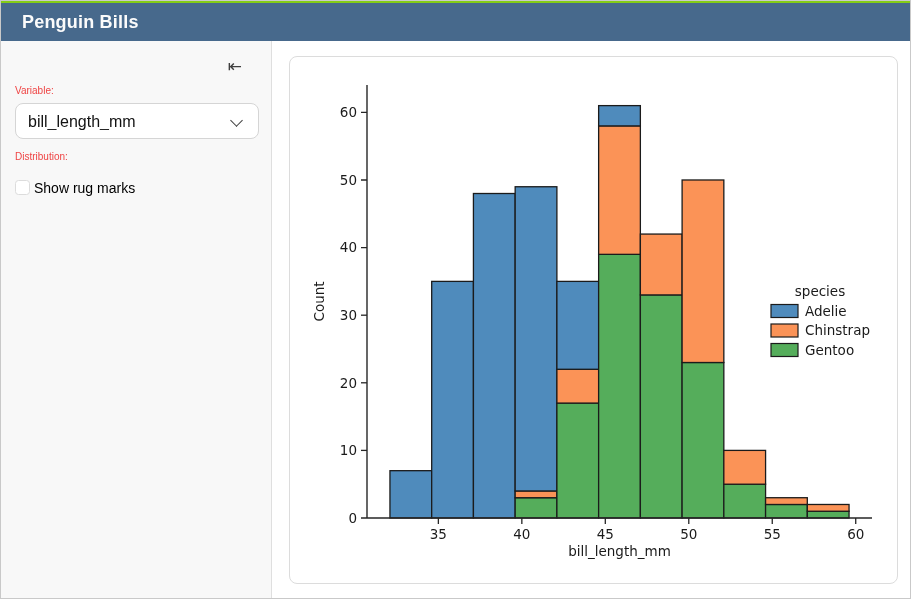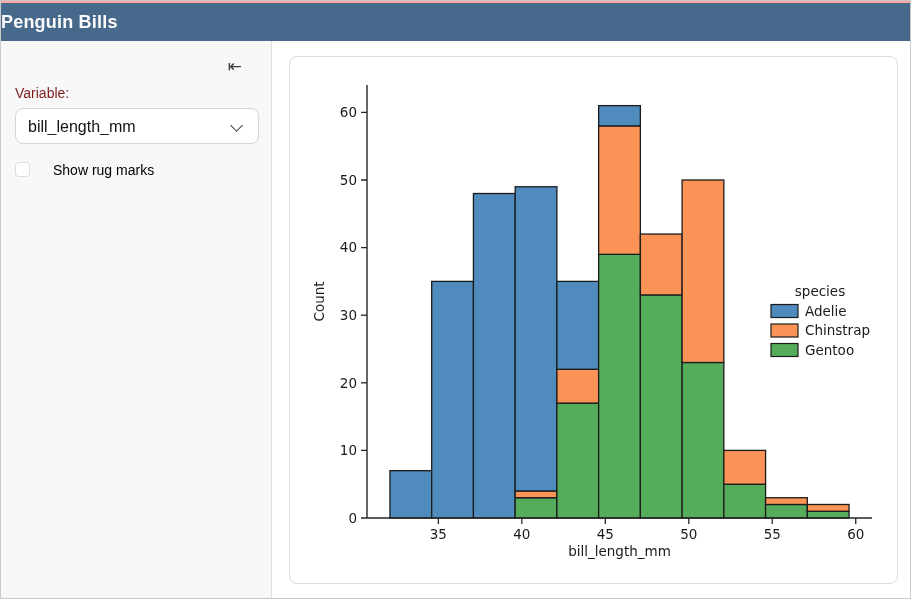--- a/index.html
+++ b/index.html
@@ -5,51 +5,51 @@
   * { box-sizing: border-box; margin: 0; padding: 0; }
   html,body { background:#e8e8e8; }
   .window {
     position: relative; width: 911px; height: 599px;
     background: #ffffff; overflow: hidden;
     border: 1px solid #c9c9c9;
     font-family: "Liberation Sans", "DejaVu Sans", sans-serif;
   }
   .app-header {
     position: absolute; left:0; top:0; width:100%; height:40px;
-    background:#47698c; border-top:2px solid #fca5a5;
-    display:flex; align-items:center; 
+    background:#47698c; border-top:2px solid #84cc16;
+    display:flex; align-items:center; padding-left:21px;
   }
   .app-header .title {
     color:#fbfbfb; font-size:18px; font-weight:600; letter-spacing:.2px;
   }
   .sidebar {
     position:absolute; left:0; top:40px; width:271px; height:559px;
     background:#f8f8f8; border-right:1px solid #dfdfdf;
     padding:10px 14px 0 14px;
   }
   .collapse-row { height:30px; display:flex; justify-content:flex-end; align-items:center; padding-right:11px; }
   .collapse-btn {
     background:none; border:none; cursor:pointer; font-size:17px; line-height:1;
     color:#3f3f3f; font-family:"DejaVu Sans", sans-serif; padding:2px 4px;
   }
-  .field-label { font-size:14px; color:#7f1d1d; margin:4px 0 7px 0; }
+  .field-label { font-size:10px; color:#ef4444; margin:4px 0 7px 0; }
   .select-wrap { position:relative; margin-bottom:12px; }
   .select-wrap select {
     -webkit-appearance:none; appearance:none;
     width:244px; height:36px; background:#fff;
     border:1px solid #d5d5d5; border-radius:8px;
     padding:0 34px 0 12px; font-size:16px; color:#121212;
     font-family:"Liberation Sans", sans-serif; cursor:pointer; outline:none;
   }
   .chevron {
     position:absolute; right:16px; top:13px; width:9px; height:9px;
     border-right:1.8px solid #3c3c3c; border-bottom:1.8px solid #3c3c3c;
     transform:rotate(45deg); pointer-events:none;
   }
-  .checkbox-row { margin-top:18px; display:flex; align-items:flex-start; gap:23px; }
+  .checkbox-row { margin-top:18px; display:flex; align-items:flex-start; gap:4px; }
   .checkbox-row input[type=checkbox] {
     -webkit-appearance:none; appearance:none;
     width:15px; height:15px; background:#fff;
     border:1px solid #dcdcdc; border-radius:3.5px; cursor:pointer; margin:0;
   }
   .checkbox-row .cb-label { font-size:14px; color:#000; }
   .main { position:absolute; left:272px; top:40px; right:0; bottom:0; background:#fff; }
   .plot-card {
     position:absolute; left:288px; top:55px; width:609px; height:528px;
     background:#fff; border:1px solid #dcdcdc; border-radius:8px; overflow:hidden;
@@ -72,20 +72,21 @@
     </div>
 
     <div class="field-label">Variable:</div>
     <div class="select-wrap">
       <select>
         <option>bill_length_mm</option>
       </select>
       <span class="chevron"></span>
     </div>
 
+    <div class="field-label">Distribution:</div>
 
     <div class="checkbox-row">
       <input type="checkbox" style="">
       <span class="cb-label">Show rug marks</span>
     </div>
   </aside>
 
   <div class="main"></div>
 
   <div class="plot-card">

